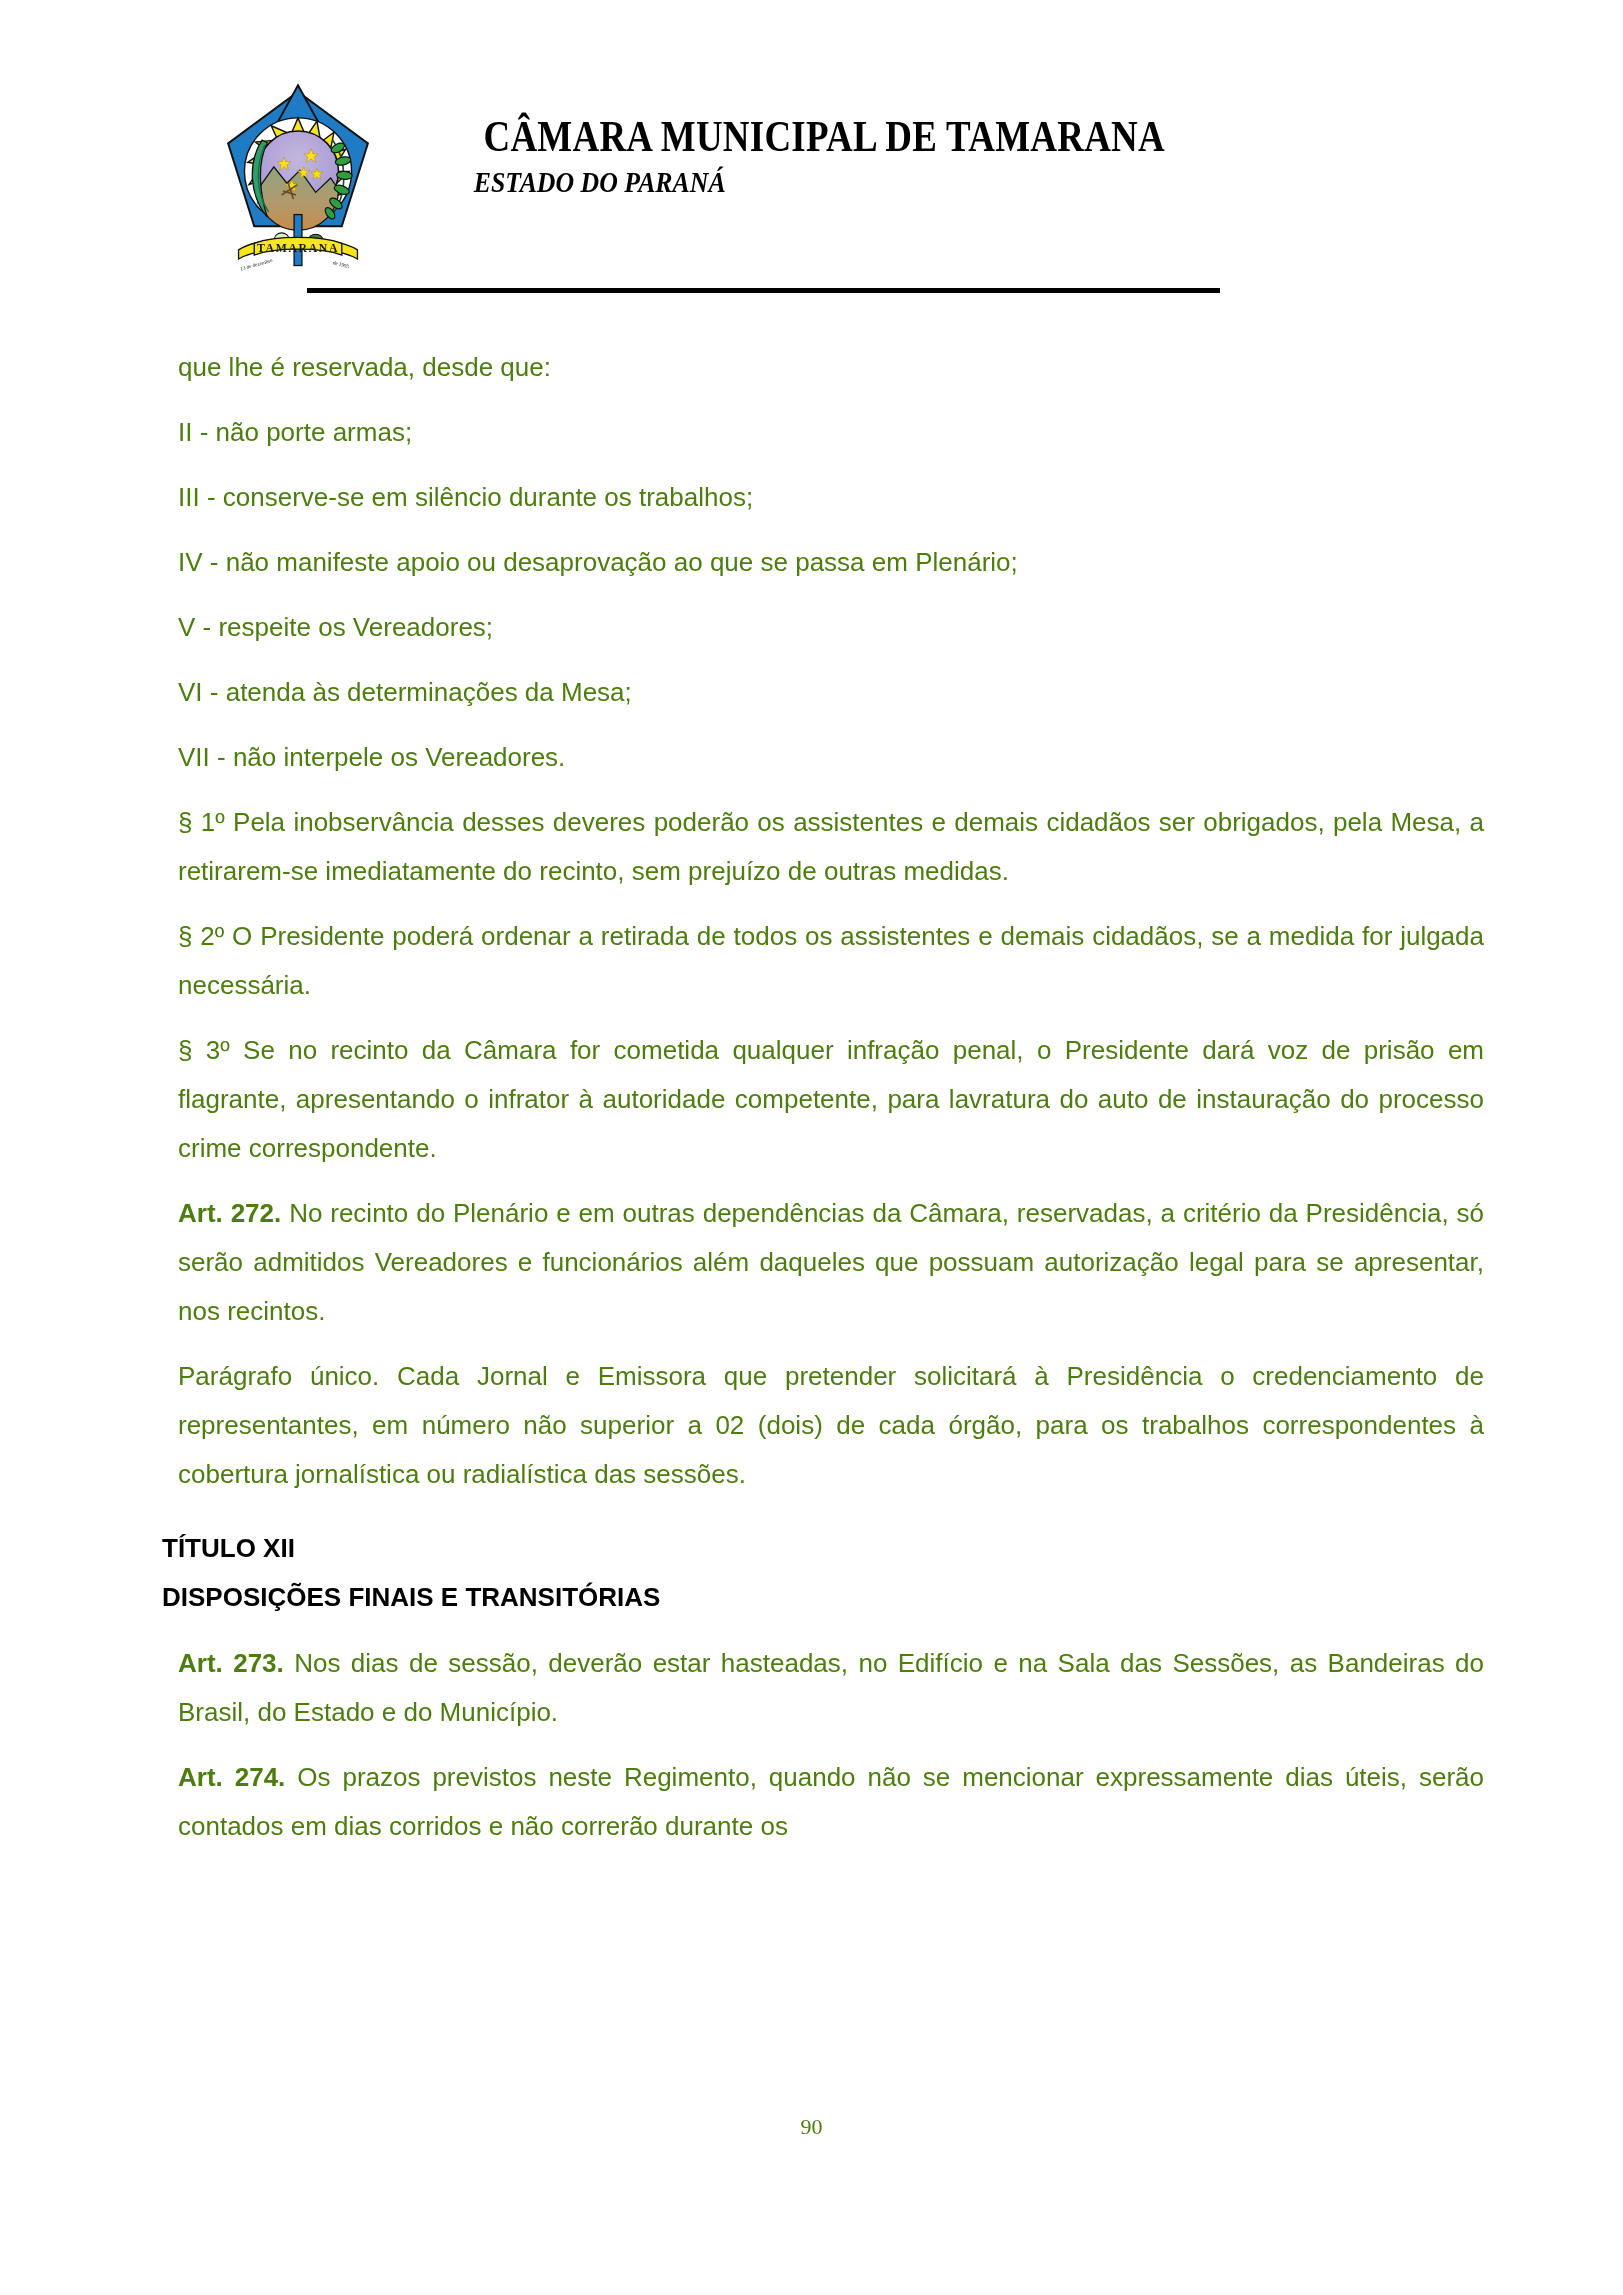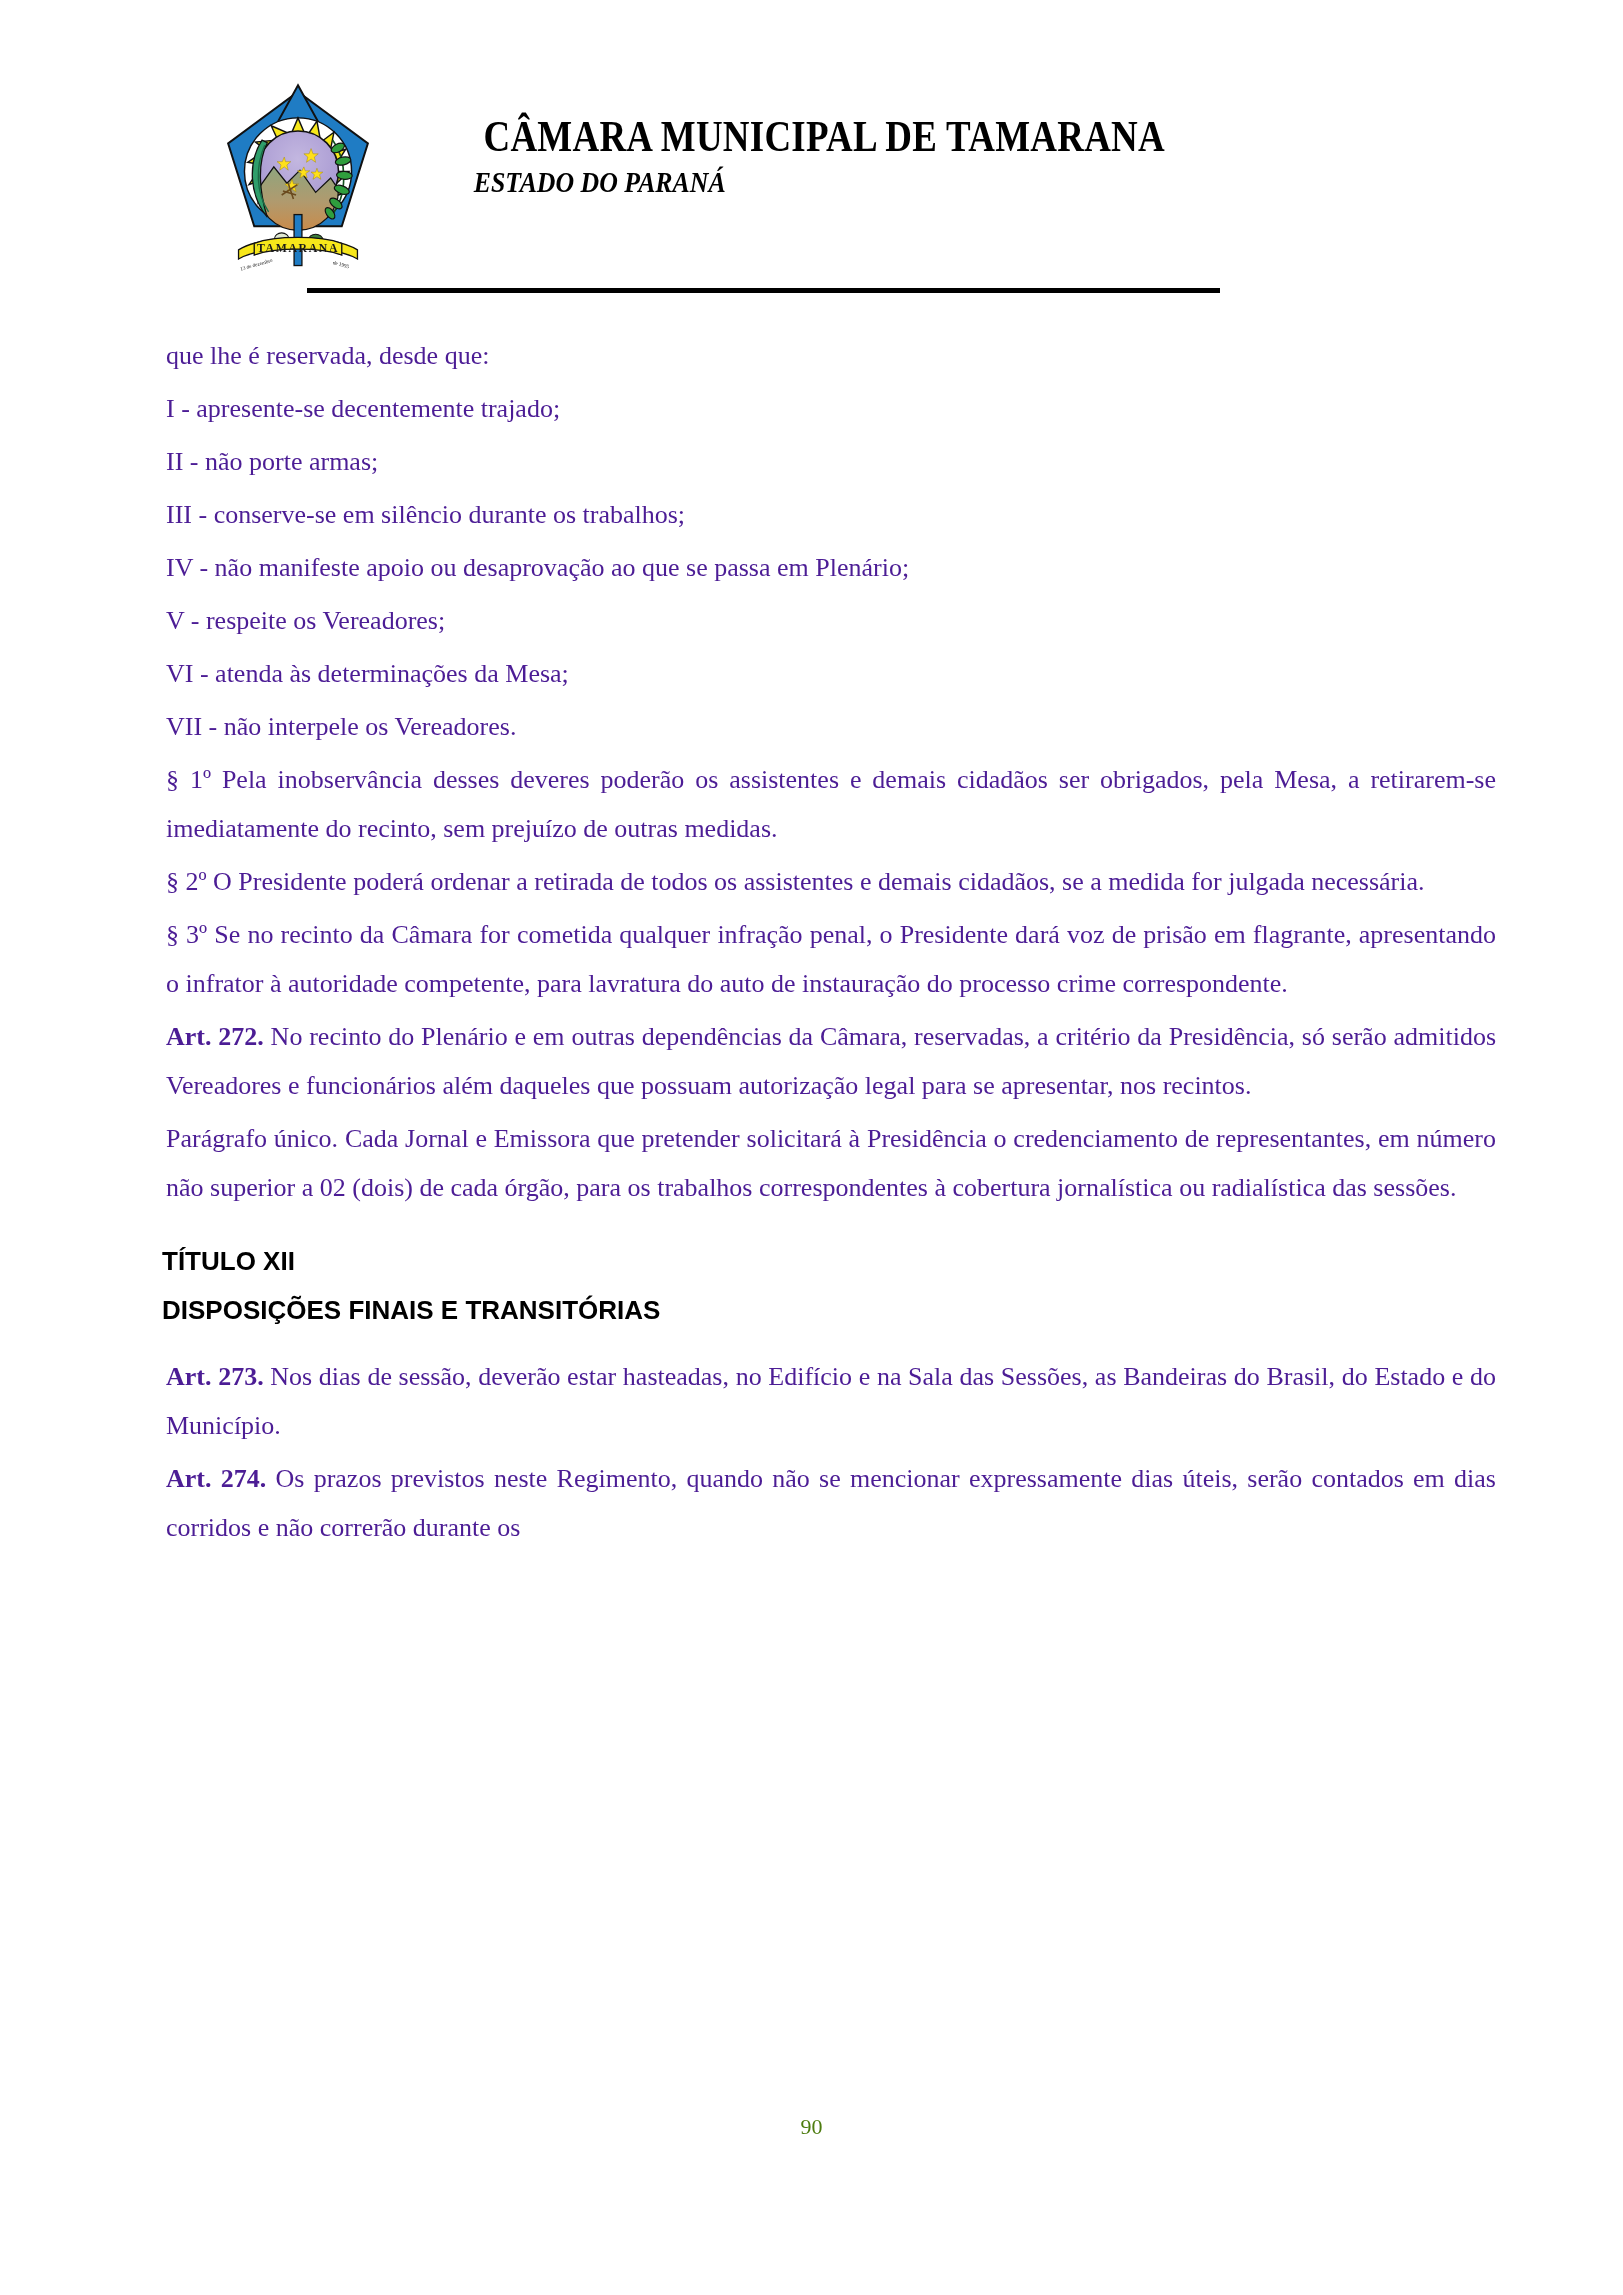--- a/index.html
+++ b/index.html
@@ -80,25 +80,25 @@
 
   
   .doc-body {
     position: absolute;
     left: 162px;
     top: 327px;
     width: 1338px;
   }
 
   .para {
-    font-family: Liberation Serif, serif;
+    font-family: Liberation Sans, sans-serif;
     font-size: 26px;
     line-height: 49px;
-    color: #4c1d95;
-    margin: 4px;
+    color: #4d7c0f;
+    margin: 16px;
     padding: 0;
     text-align: left;
   }
 
   .para.justify {
     text-align: justify;
     text-justify: inter-word;
   }
 
   .para b { font-weight: bold; }
@@ -229,23 +229,20 @@
 
     <div class="header-rule"></div>
   </div>
 
   <div class="doc-body">
 
     <p class="para">
       <span>que lhe é reservada, desde que:</span>
     </p>
 
-    <p class="para">
-      <span>I - apresente-se decentemente trajado;</span>
-    </p>
 
     <p class="para">
       <span>II - não porte armas;</span>
     </p>
 
     <p class="para">
       <span>III - conserve-se em silêncio durante os trabalhos;</span>
     </p>
 
     <p class="para">

